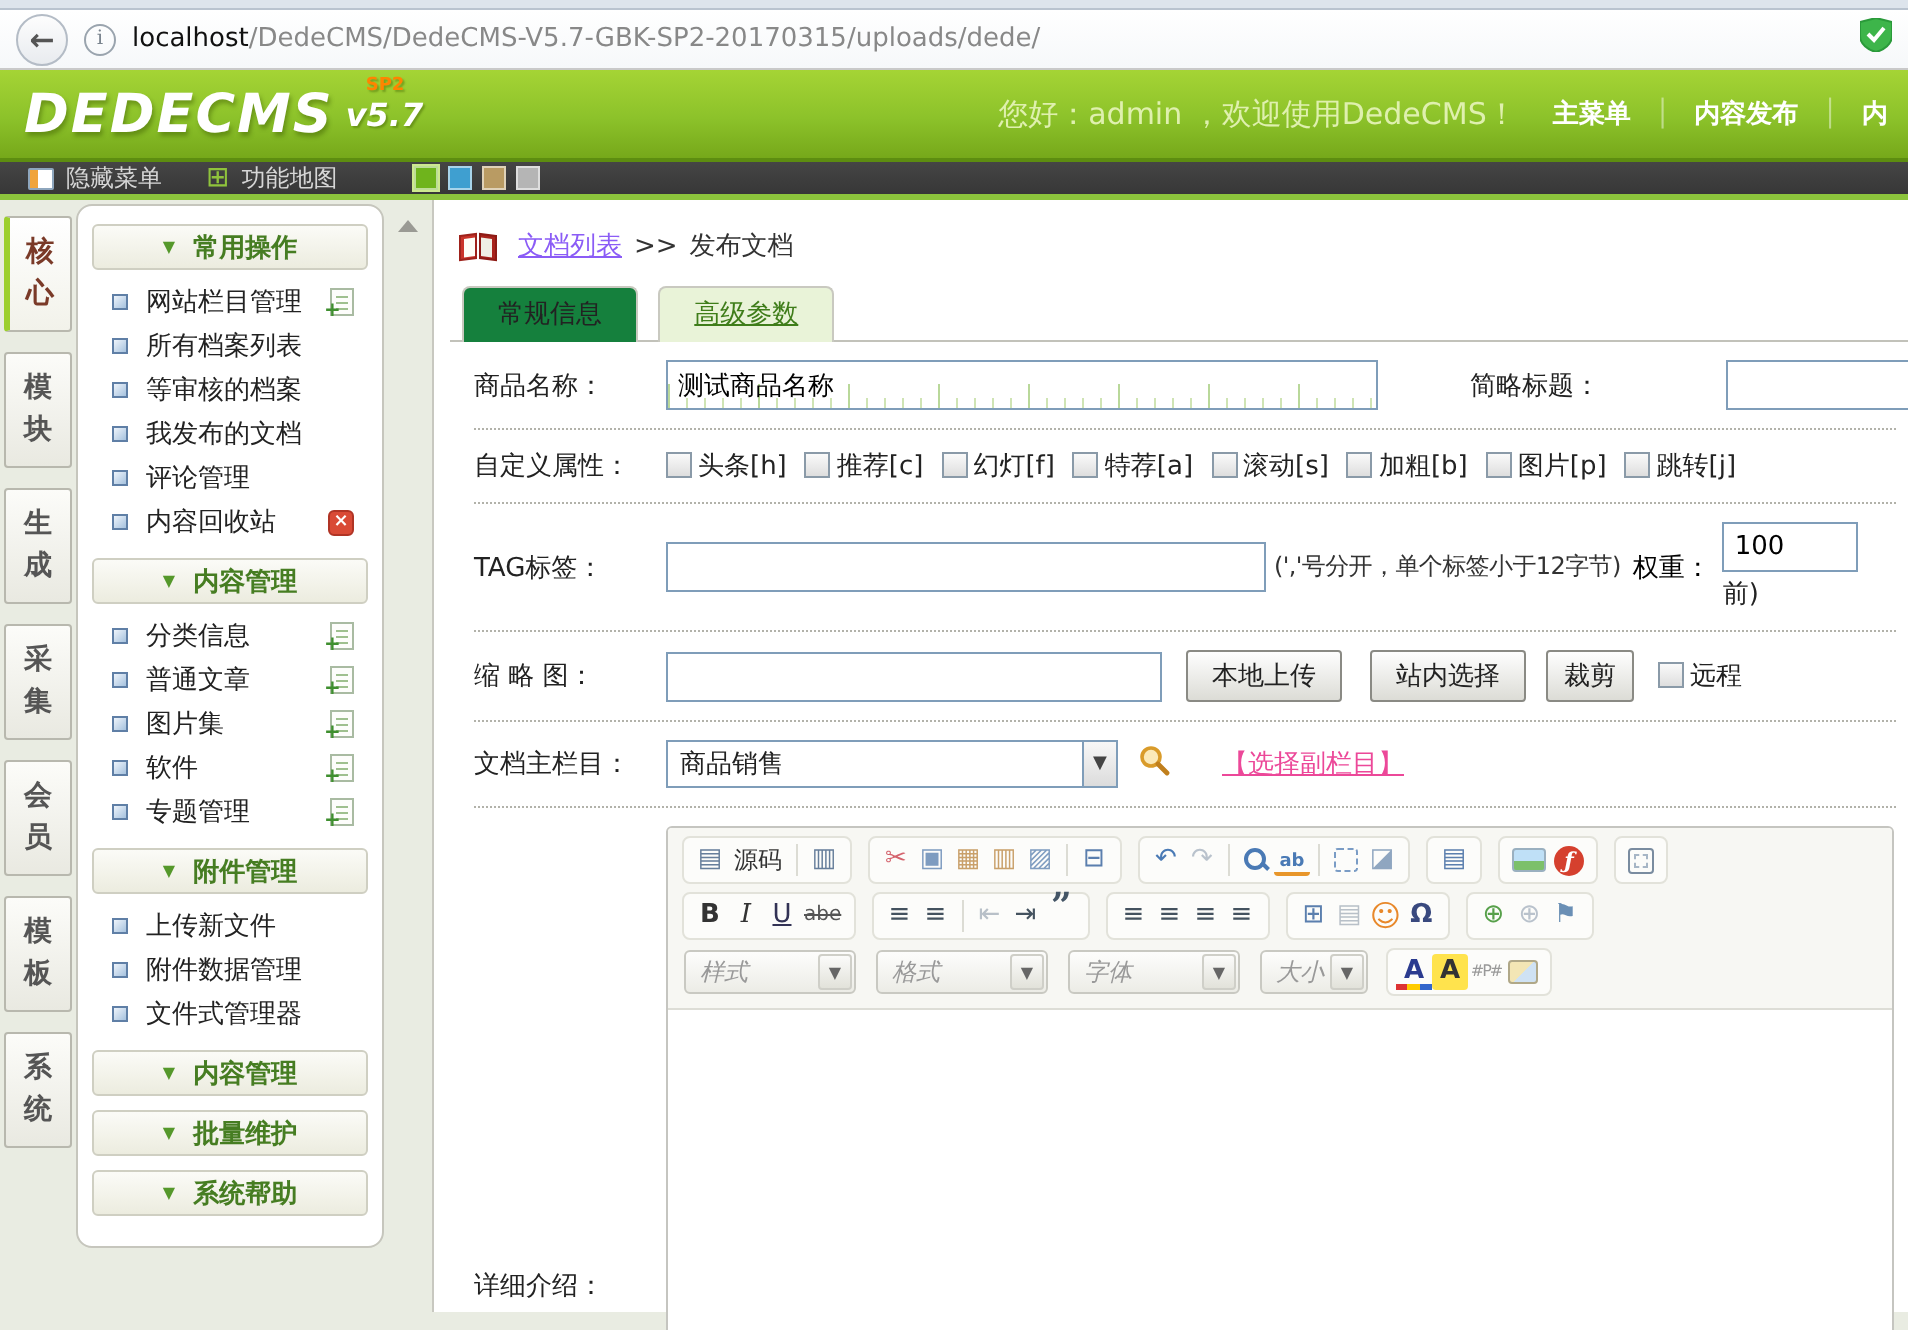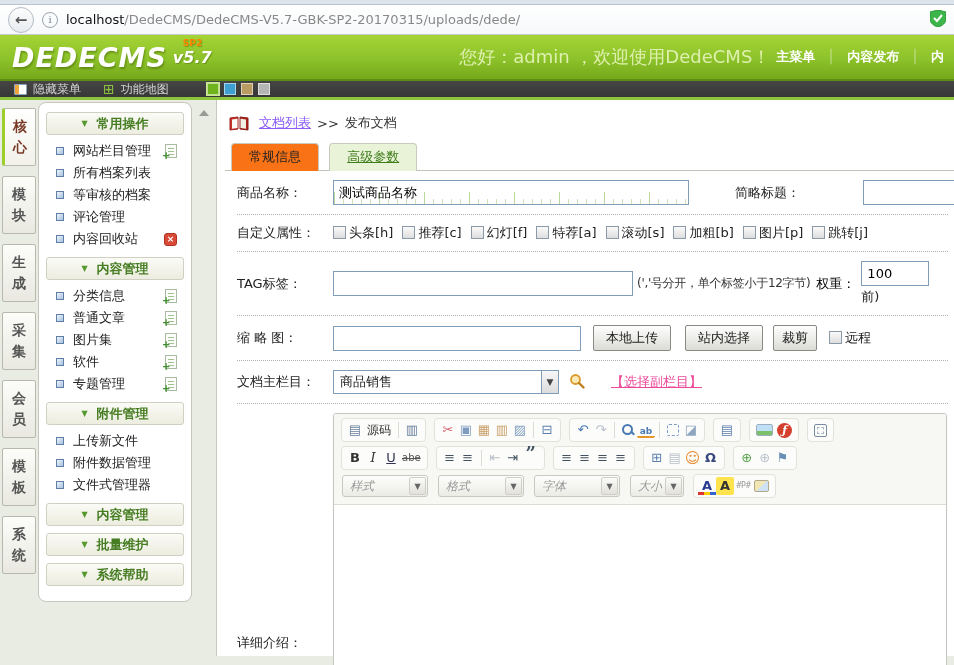--- a/index.html
+++ b/index.html
@@ -14,21 +14,21 @@
   .url { flex:1; font-size:13px; color:#888; white-space:nowrap; overflow:hidden; }
   .url b { color:#111; font-weight:normal; }
   .shield { margin-left:8px; }
 
   
   .hdr { height:46px; background:linear-gradient(#a5d435 0%, #8cc22a 55%, #76a81a 100%); border-bottom:2px solid #5d8d10; display:flex; align-items:center; padding:0 10px 0 12px; position:relative; }
   .logo { font-style:italic; font-weight:900; font-size:27px; color:#fff; letter-spacing:1px; text-shadow:1px 2px 2px rgba(60,90,0,.45); }
   .ver { position:relative; margin-left:6px; font-style:italic; font-weight:bold; color:#fff; font-size:16px; text-shadow:1px 1px 1px rgba(60,90,0,.4); }
   .sp { position:absolute; top:-10px; left:10px; color:#ff8400; font-size:9px; font-weight:bold; font-style:normal; }
   .hdr-right { margin-left:auto; display:flex; align-items:center; white-space:nowrap; }
-  .greet { color:#dff0ae; font-size:18px; margin-right:6px; }
+  .greet { color:#dff0ae; font-size:15px; margin-right:18px; }
   .topmenu { color:#fff; font-weight:bold; font-size:13px; }
   .tm-sep { color:rgba(255,255,255,.45); margin:0 12px; font-weight:normal; }
 
   
   .qbar { height:16px; background:linear-gradient(#454545,#373737); display:flex; align-items:center; padding-left:14px; color:#d6d6d6; font-size:12px; }
   .qitem { display:flex; align-items:center; margin-right:22px; }
   .ic-hide { width:13px; height:11px; border:1px solid #8ea6bd; background:linear-gradient(90deg,#f0a43c 0 4px,#fff 4px); border-radius:1px; margin-right:6px; }
   .ic-map { color:#8fc33c; font-size:14px; line-height:11px; margin-right:6px; }
   .swatches { display:flex; align-items:center; margin-left:16px; }
   .swatch { width:12px; height:12px; margin-right:5px; border:1px solid rgba(255,255,255,.55); }
@@ -59,21 +59,21 @@
   .scrollcol { width:24px; flex:none; padding-top:8px; }
   .scroll-up { width:0; height:0; border-left:5px solid transparent; border-right:5px solid transparent; border-bottom:6px solid #9a9a94; margin:2px auto; }
 
   
   .main { flex:1; background:#fff; border-left:1px solid #c8c8c0; height:556px; padding:14px 0 0 8px; min-width:0; }
   .crumb { display:flex; align-items:center; margin:0 0 10px 4px; font-size:13px; color:#333; }
   .crumb svg { margin-right:10px; }
   .crumb-link { color:#8b5cf6; text-decoration:underline; }
   .crumb-sep { margin:0 6px; }
   .tabs { margin-left:6px; }
-  .tab { display:inline-block; padding:4px 17px 5px; border:1px solid #c9c9c0; border-bottom:none; border-radius:4px 4px 0 0; margin-right:6px; position:relative; top:1px; background:#f97316; color:#222; font-size:13px; }
+  .tab { display:inline-block; padding:4px 17px 5px; border:1px solid #c9c9c0; border-bottom:none; border-radius:4px 4px 0 0; margin-right:6px; position:relative; top:1px; background:#15803d; color:#222; font-size:13px; }
   .tab.adv { background:#e9f3d8; }
   .tab.adv .tab-label { color:#3f7d1a; text-decoration:underline; }
 
   .form { border-top:1px solid #c2c2ba; }
   .frow { display:flex; align-items:center; padding:9px 0; margin:0 6px 0 12px; border-bottom:1px dotted #b2b2aa; white-space:nowrap; }
   .flabel { width:96px; flex:none; color:#222; font-size:13px; }
   .inp { height:25px; border:1px solid #7f9db9; background:#fff; font-size:13px; padding:2px 5px; font-family:inherit; }
   .ruler { background-image:repeating-linear-gradient(to right,#b9d89a 0 1px,transparent 1px 45px),repeating-linear-gradient(to right,#cfe4b4 0 1px,transparent 1px 9px); background-size:100% 12px,100% 5px; background-position:left bottom,left bottom; background-repeat:repeat-x,repeat-x; }
   .title-inp { width:356px; flex:none; }
   .shortlabel { margin-left:46px; width:72px; flex:none; }
@@ -203,20 +203,24 @@
         <div class="side-item">
           <span class="bullet"></span>
           <span class="side-label">所有档案列表</span>
         </div>
         <div class="side-item">
           <span class="bullet"></span>
           <span class="side-label">等审核的档案</span>
         </div>
         <div class="side-item">
           <span class="bullet"></span>
+          <span class="side-label">我发布的文档</span>
+        </div>
+        <div class="side-item">
+          <span class="bullet"></span>
           <span class="side-label">评论管理</span>
         </div>
         <div class="side-item">
           <span class="bullet"></span>
           <span class="side-label">内容回收站</span>
           <span class="ic-trash">×</span>
         </div>
       </div>
       <div class="side-sec">
         <span class="sec-arrow">▼</span>

